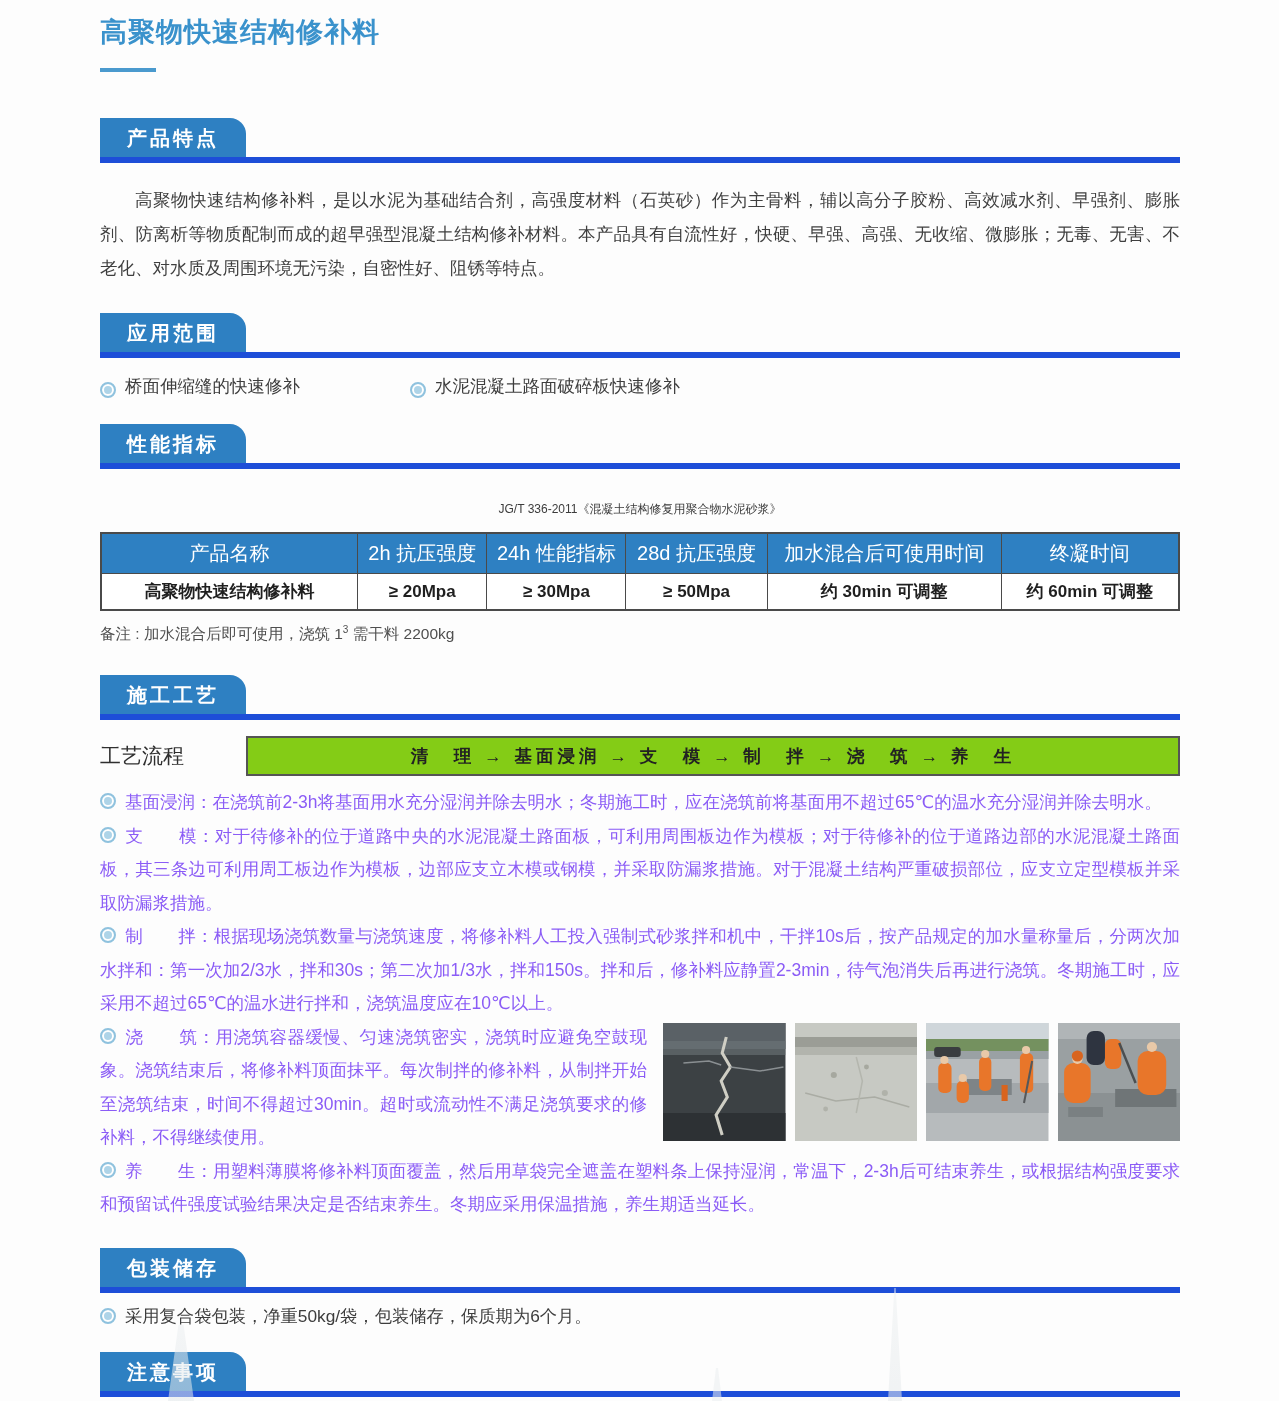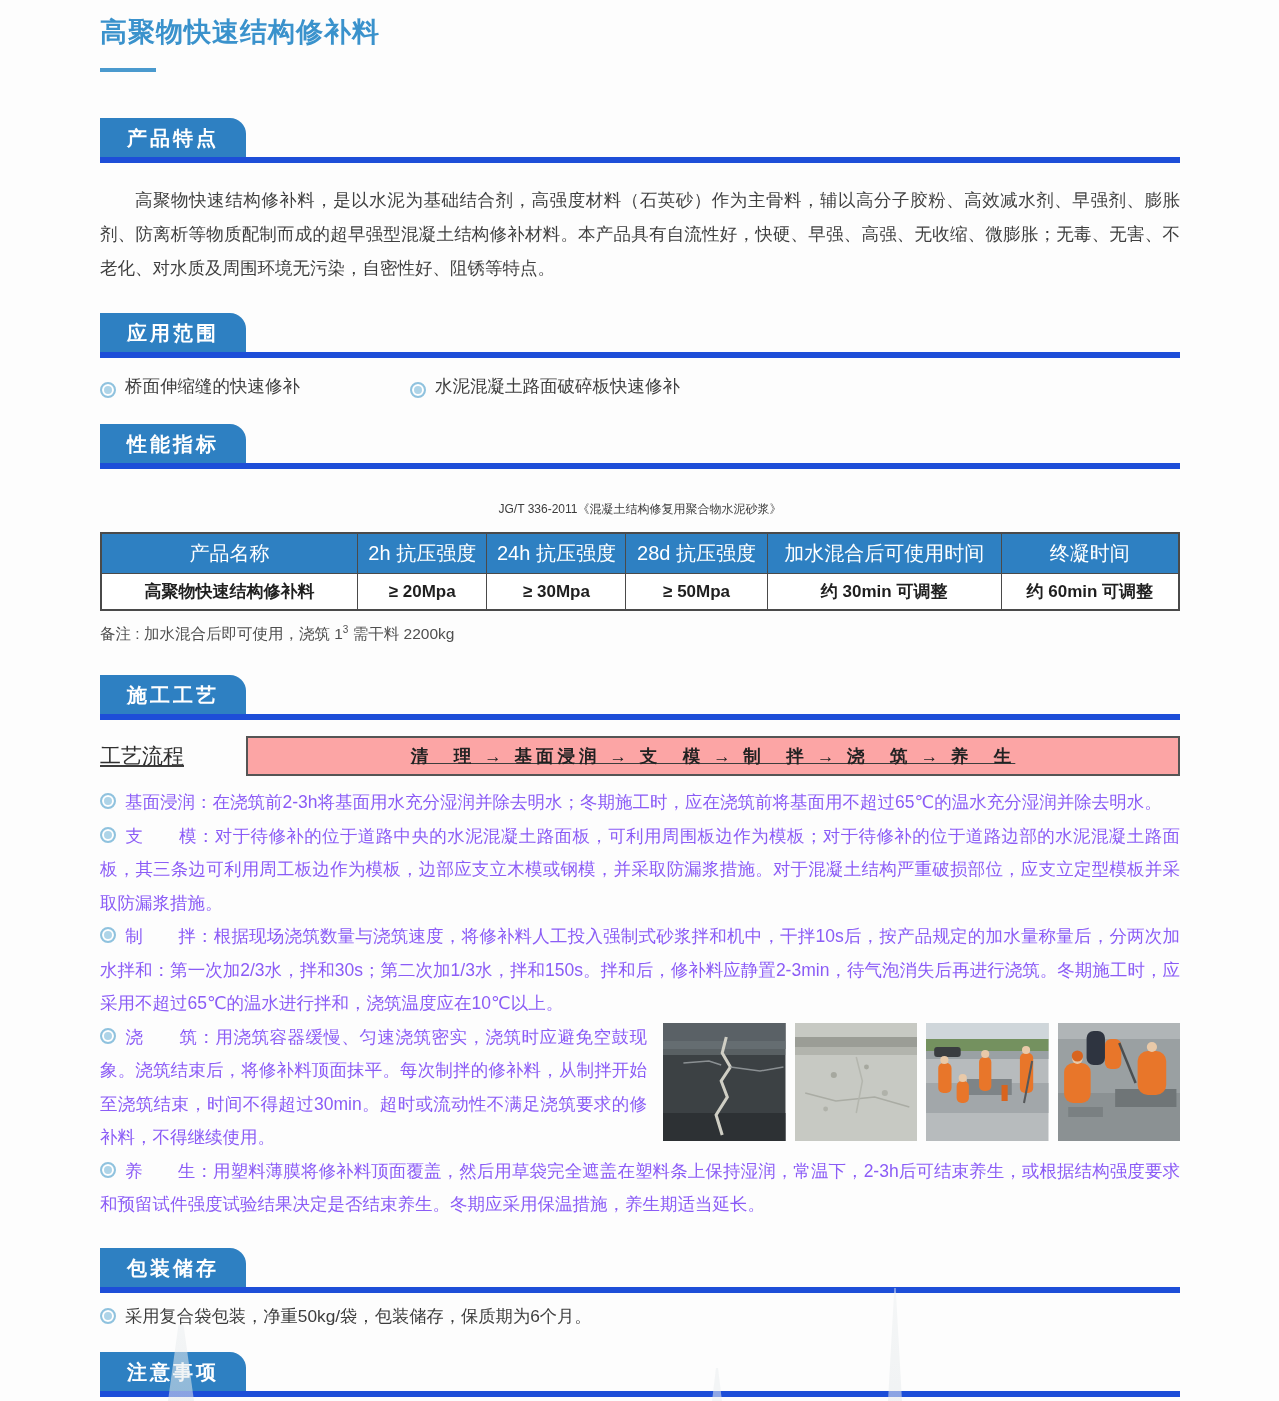--- a/index.html
+++ b/index.html
@@ -50,25 +50,25 @@
     background:#2e80c2;color:#fff;font-weight:400;font-size:20px;
     padding:6px 4px;border:1px solid #4a4a4a;
   }
   table.perf td{
     font-size:17px;font-weight:600;color:#1f1f1f;text-align:center;
     padding:6px 4px;border:1px solid #4a4a4a;background:#fff;
   }
   .note{margin-top:13px;font-size:15.5px;color:#4f4f4f;}
   .note sup{font-size:10px;}
 
-  .flow-row{display:flex;align-items:center;margin-top:16px;text-decoration:underline;}
+  .flow-row{display:flex;align-items:center;margin-top:16px;}
   .flow-label{font-size:21px;color:#2f2f2f;width:146px;flex:none;}
   .flow-box{
     flex:1;border:2px solid #555;padding:6px 10px;text-align:center;
-    font-weight:700;font-size:17.5px;color:#222;letter-spacing:4px;background:#fca5a5;
+    font-weight:700;font-size:17.5px;color:#222;letter-spacing:4px;background:#84cc16;
   }
 
   .steps{margin-top:10px;}
   .step{font-size:17.5px;line-height:33.5px;color:#8b5cf6;margin:0 0 0;text-align:justify;}
 
   .photo-strip{float:right;width:517px;margin:2px 0 8px 16px;display:flex;gap:9px;}
   .photo{flex:1;height:118px;}
   .photo svg{display:block;width:100%;height:100%;}
 
   .bullet-line{display:flex;align-items:flex-start;font-size:17.3px;color:#3d3d3d;line-height:24px;margin-top:11px;}
@@ -117,21 +117,21 @@
       <col style="width:12%">
       <col style="width:12.9%">
     <col style="width:13.1%">
       <col style="width:21.7%">
       <col style="width:16.5%">
   </colgroup>
   <thead>
     <tr>
       <th>产品名称</th>
       <th>2h 抗压强度</th>
-      <th>24h 抗压强度</th>
+      <th>24h 性能指标</th>
       <th>28d 抗压强度</th>
       <th>加水混合后可使用时间</th>
       <th>终凝时间</th>
     </tr>
   </thead>
   <tbody>
     <tr>
       <td>高聚物快速结构修补料</td>
       <td>≥ 20Mpa</td>
       <td>≥ 30Mpa</td>

